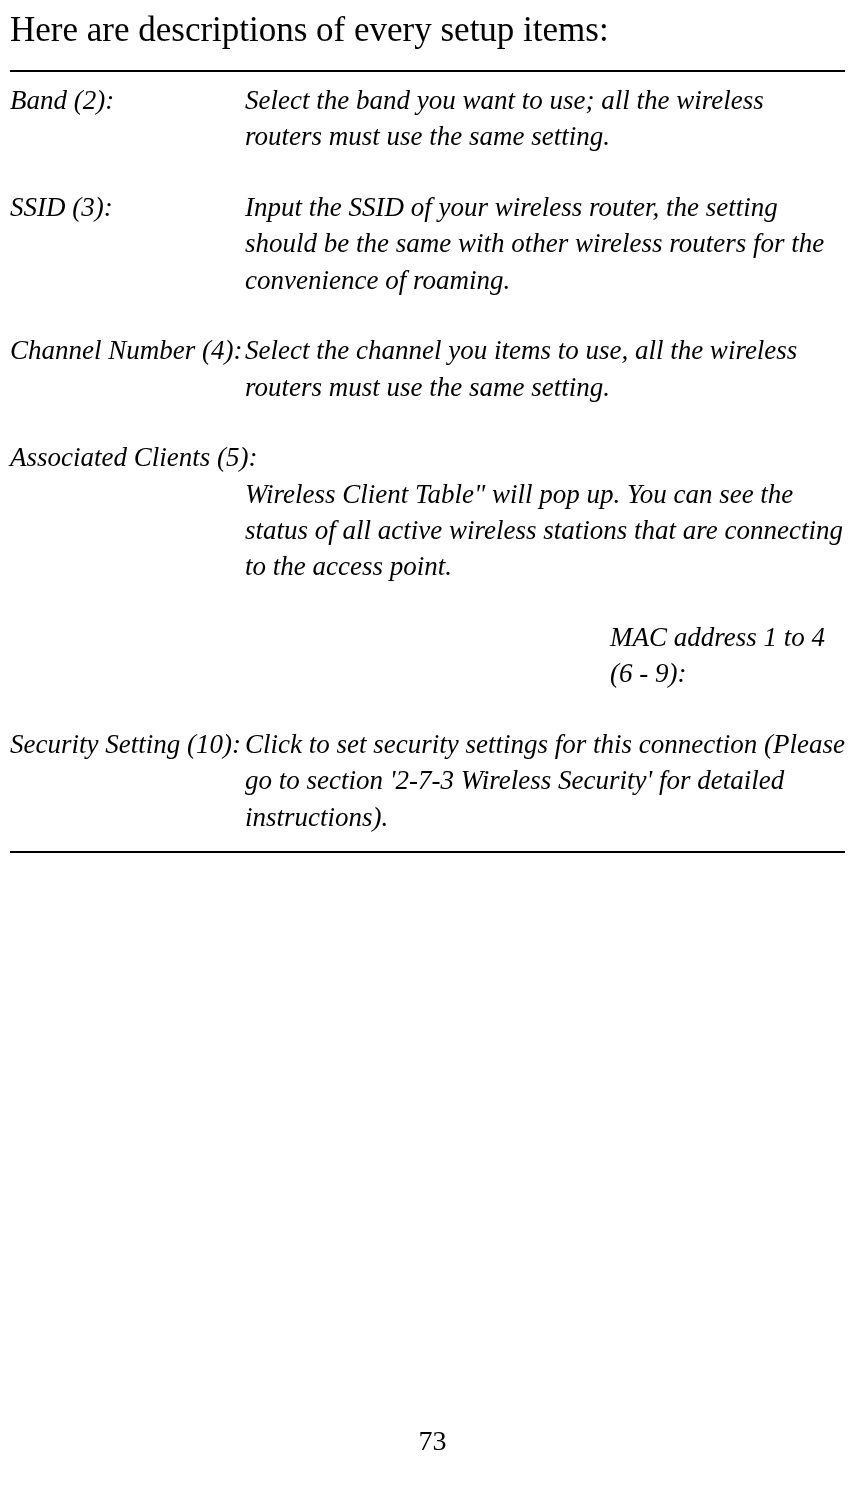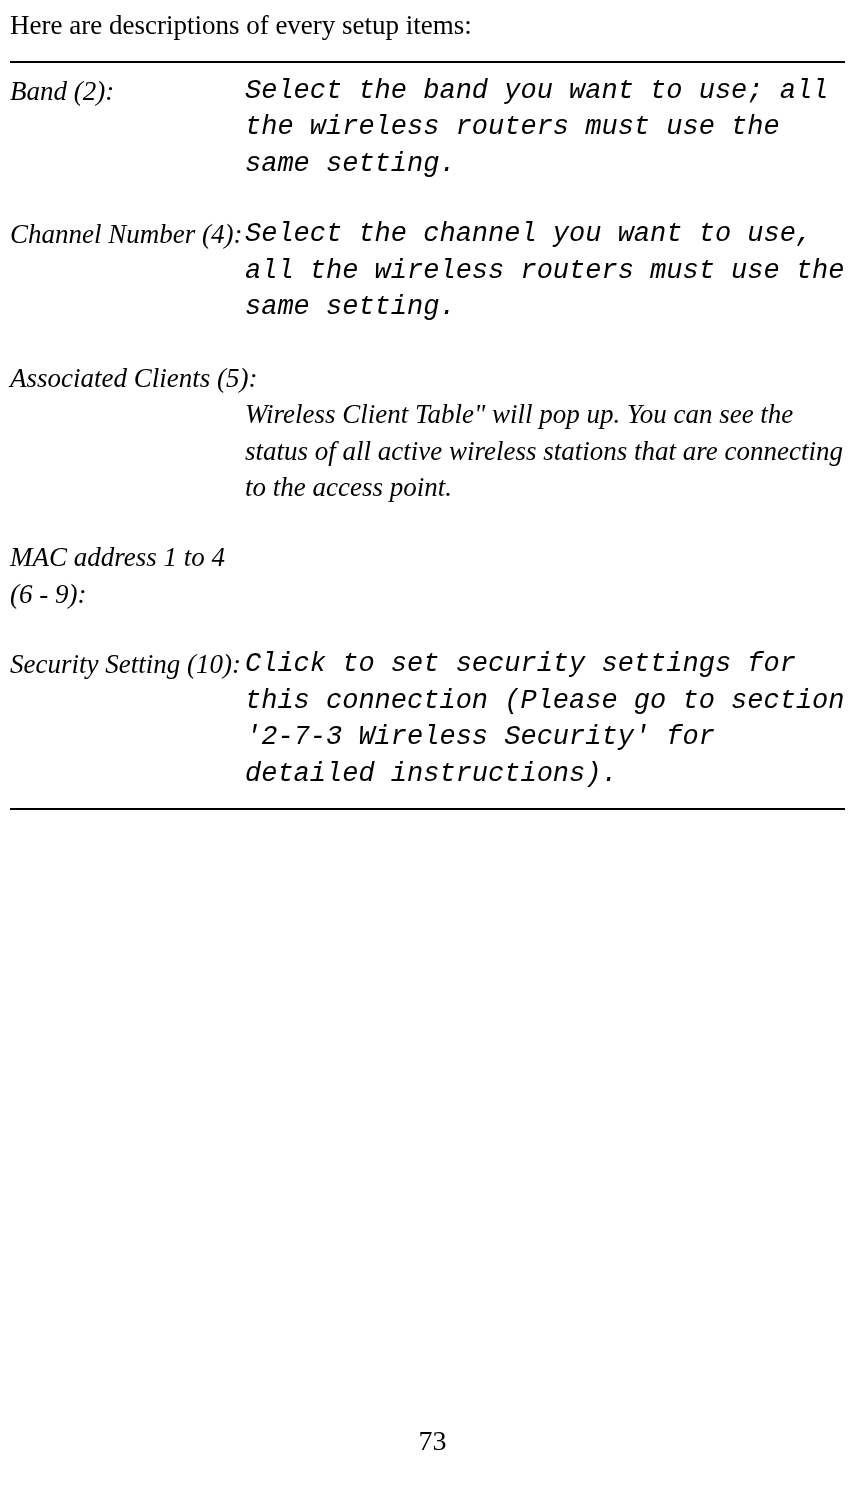--- a/index.html
+++ b/index.html
@@ -9,55 +9,55 @@
     }
     body {
       font-family: "Times New Roman", Times, serif;
       background: #fff;
       width: 865px;
       height: 1487px;
       padding: 10px 20px 20px 10px;
       position: relative;
     }
     .intro {
-      font-size: 27px;
+      font-size: 35px;
       margin-bottom: 20px;
     }
     .rule {
       border: none;
       border-top: 2px solid #000;
       margin-bottom: 10px;
     }
     .lower-rule {
       border: none;
       border-top: 2px solid #000;
       margin-top: 2px;
     }
     .items {
       font-style: italic;
       font-size: 27px;
       line-height: 1.35;
     }
     .item {
       display: flex;
       margin-bottom: 34px;
+      justify-content: flex-end;
     }
     .item:last-child {
       margin-bottom: 0;
     }
     .label {
       flex: 0 0 235px;
     }
     .label.wide {
       flex: 0 0 auto;
       margin-right: 0;
     }
     .desc {
       flex: 1;
-      font-family: Liberation Mono, monospace;
     }
     .item-special {
       margin-bottom: 34px;
     }
     .item-special .first-line {
       display: flex;
     }
     .item-special .continuation {
       padding-left: 235px;
     }
@@ -76,24 +76,28 @@
 
 <hr class="rule">
 
 <div class="items">
 
   <div class="item">
     <div class="label">Band (2):</div>
     <div class="desc">Select the band you want to use; all the wireless routers must use the same setting.</div>
   </div>
 
+  <div class="item">
+    <div class="label">SSID (3):</div>
+    <div class="desc">Input the SSID of your wireless router, the setting should be the same with other wireless routers for the convenience of roaming.</div>
+  </div>
 
   <div class="item">
     <div class="label">Channel Number (4):</div>
-    <div class="desc">Select the channel you want to use, all the wireless routers must use the same setting.</div>
+    <div class="desc">Select the channel you items to use, all the wireless routers must use the same setting.</div>
   </div>
 
   <div class="item-special">
     <div class="first-line">
       <div class="label wide">Associated Clients (5):</div>
     </div>
     <div class="continuation">Wireless Client Table" will pop up. You can see the status of all active wireless stations that are connecting to the access point.</div>
   </div>
 
   <div class="item">

